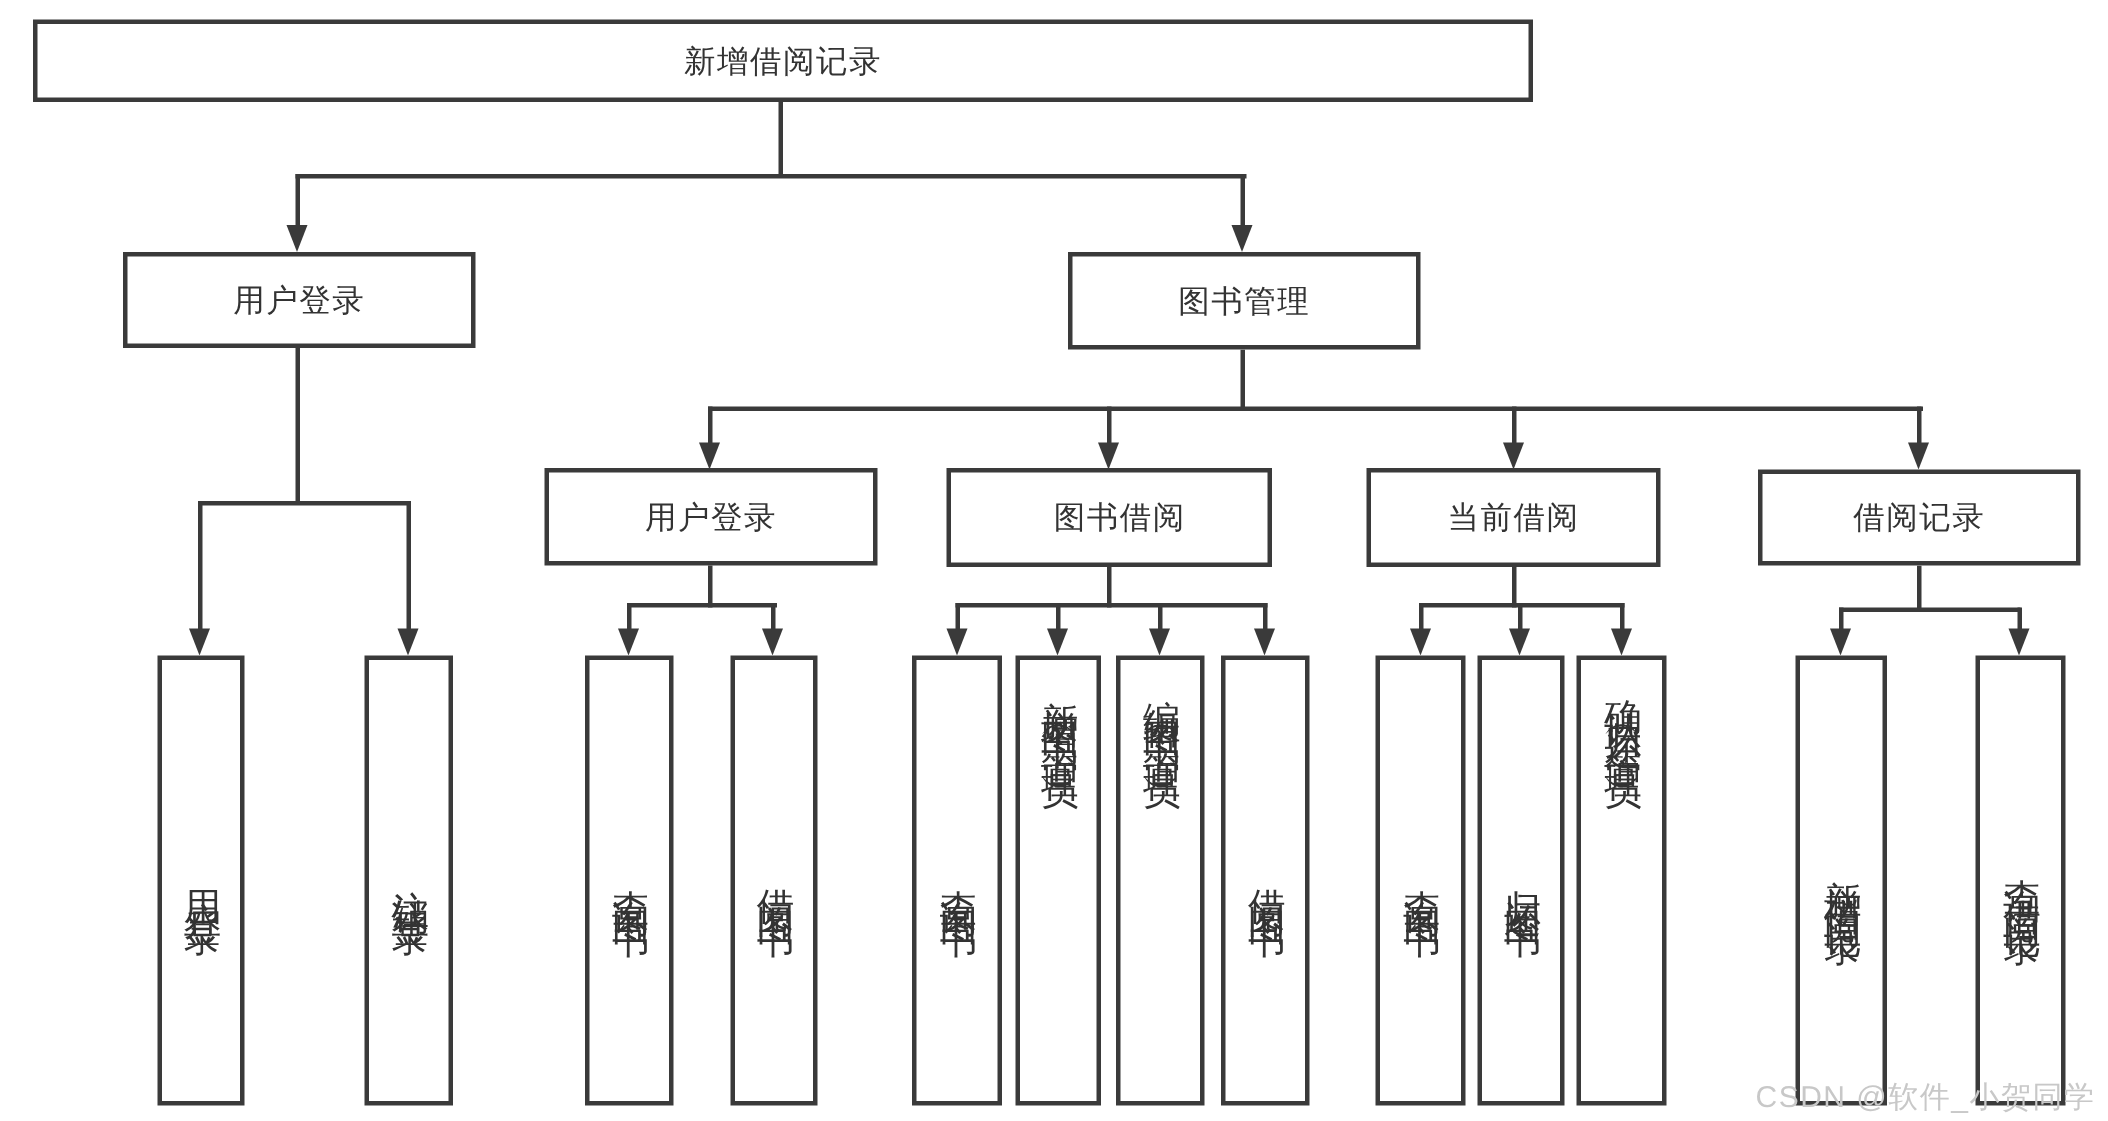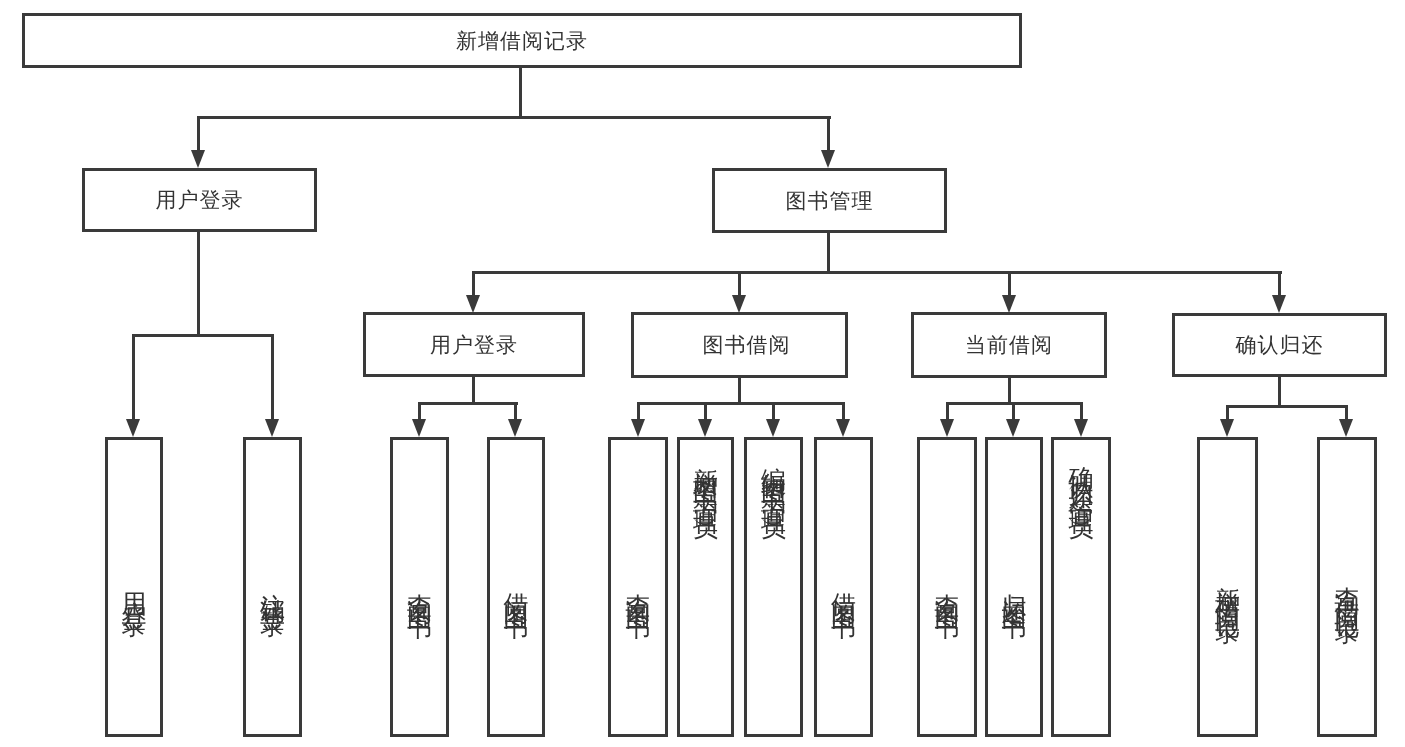--- a/index.html
+++ b/index.html
@@ -93,21 +93,21 @@
 
   <div class="node" style="left:631px; top:312px; width:217px; height:66px;padding-left:14px;">
     <span>图书借阅</span>
   </div>
 
   <div class="node" style="left:911px; top:312px; width:196px; height:66px;">
     <span>当前借阅</span>
   </div>
 
   <div class="node" style="left:1172px; top:313px; width:215px; height:64px;">
-    <span>确认归还</span>
+    <span>借阅记录</span>
   </div>
 
   <div class="leaf" style="left:105px; width:58px;">
     <span class="leaf-label">用户登录</span>
   </div>
   <div class="leaf" style="left:243px; width:59px;">
     <span class="leaf-label">注销登录</span>
   </div>
 
   <div class="leaf" style="left:390px; width:59px;">
@@ -199,14 +199,15 @@
   <div class="vline" style="left:1080px; top:402px; height:20px;"></div>
   <div class="arrowhead" style="left:1074px; top:419px;"></div>
 
   <div class="vline" style="left:1278px; top:377px; height:31px;"></div>
   <div class="hline" style="left:1226px; top:405px; width:121px;"></div>
   <div class="vline" style="left:1226px; top:405px; height:17px;"></div>
   <div class="arrowhead" style="left:1220px; top:419px;"></div>
   <div class="vline" style="left:1345px; top:405px; height:17px;"></div>
   <div class="arrowhead" style="left:1339px; top:419px;"></div>
 
+  <div class="watermark">CSDN @软件_小贺同学</div>
 
 </div>
 
 </body></html>

